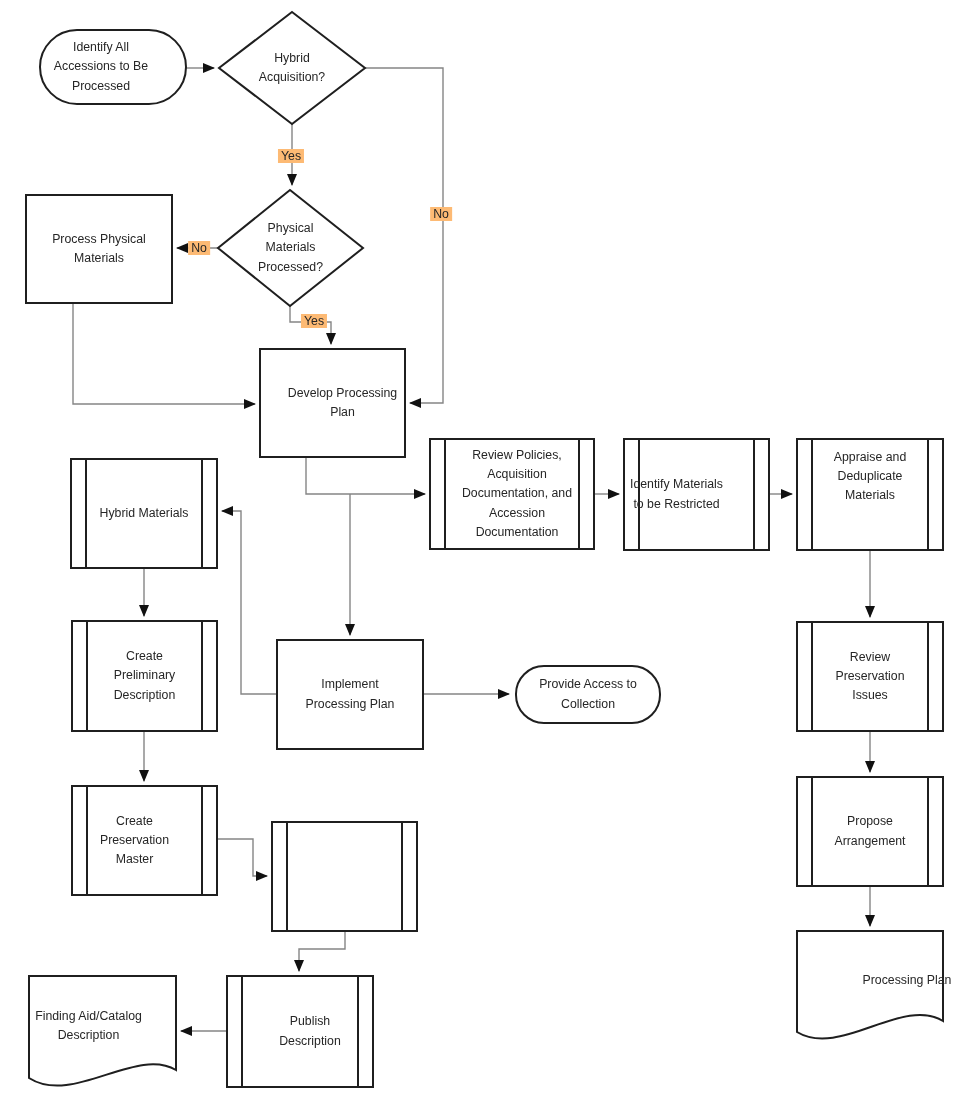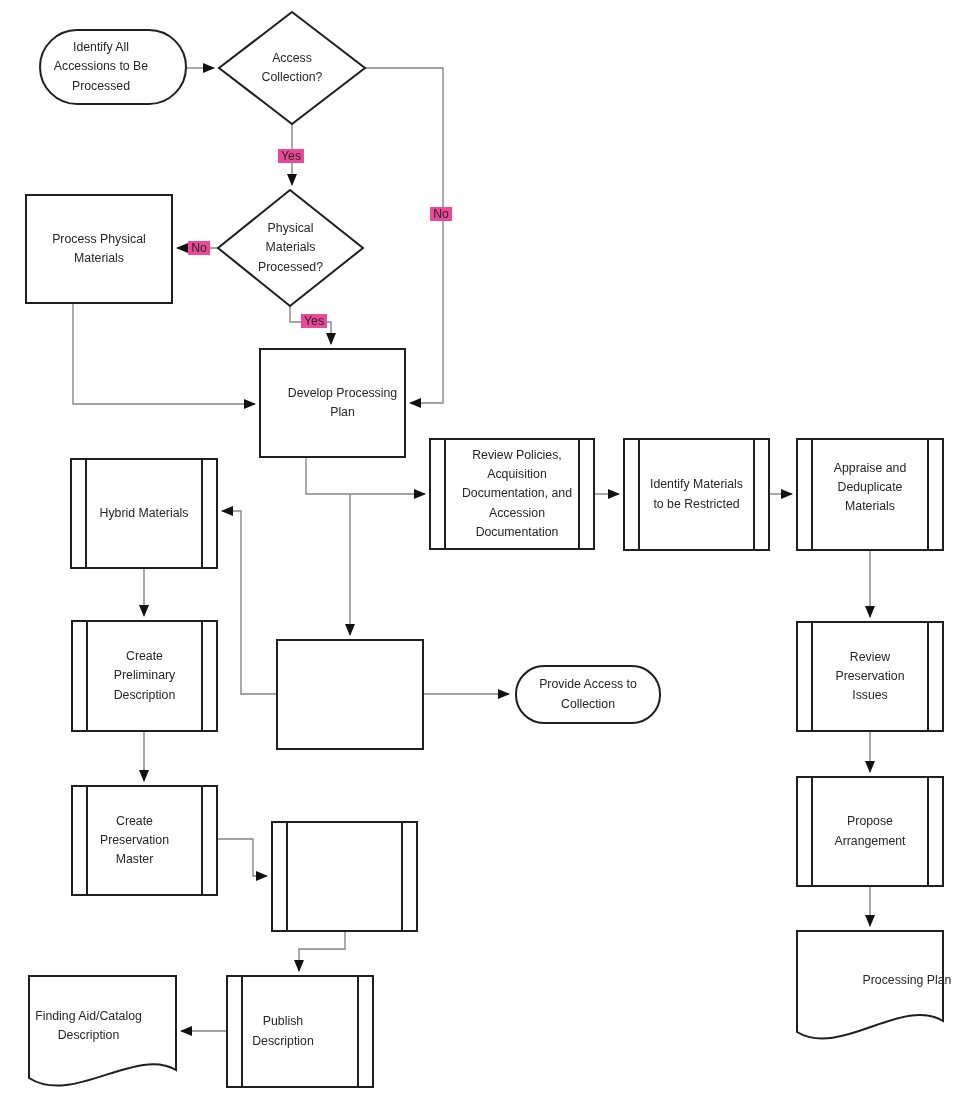--- a/index.html
+++ b/index.html
@@ -15,21 +15,21 @@
     position:absolute;
     display:flex;align-items:center;justify-content:center;
     text-align:center;
     font-size:12.3px;line-height:1.55;color:#262626;
     pointer-events:none;
   }
   .txt{display:inline-block;}
   .edge-label{
     position:absolute;
     transform:translate(-50%,-50%);
-    background:#ec4899;
+    background:#fdba74;
     padding:0 3px;
     font-size:12.3px;color:#262626;
     white-space:nowrap;
   }
   .edge{fill:none;stroke:#858585;stroke-width:1.4;}
   .shape{fill:#ffffff;stroke:#1f1f1f;stroke-width:2;}
   .inner{stroke:#1f1f1f;stroke-width:2;}
 </style>
 </head>
 <body>
@@ -115,62 +115,65 @@
     <line class="inner" x1="242" y1="976" x2="242" y2="1087"></line>
     <line class="inner" x1="358" y1="976" x2="358" y2="1087"></line>
 
     <path class="shape" d="M 29 976 H 176 V 1070 C 136 1046 73 1106 29 1078 Z"></path>
   </svg>
 
   <div class="node-label" style="left:28px;top:30px;width:146px;height:74px">
     <span class="txt" style="max-width:110px">Identify All Accessions to Be Processed</span>
   </div>
   <div class="node-label" style="left:219px;top:12px;width:146px;height:112px">
-    <span class="txt" style="max-width:80px">Access Collection?</span>
+    <span class="txt" style="max-width:80px">Hybrid Acquisition?</span>
   </div>
   <div class="node-label" style="left:26px;top:195px;width:146px;height:108px">
     <span class="txt" style="max-width:100px">Process Physical Materials</span>
   </div>
   <div class="node-label" style="left:218px;top:190px;width:145px;height:116px">
     <span class="txt" style="max-width:80px">Physical Materials Processed?</span>
   </div>
   <div class="node-label" style="left:260px;top:349px;width:165px;height:108px">
     <span class="txt" style="max-width:110px">Develop Processing Plan</span>
   </div>
   <div class="node-label" style="left:71px;top:459px;width:146px;height:109px">
     <span class="txt" style="max-width:90px">Hybrid Materials</span>
   </div>
   <div class="node-label" style="left:430px;top:439px;width:174px;height:110px">
     <span class="txt" style="max-width:124px">Review Policies, Acquisition Documentation, and Accession Documentation</span>
   </div>
-  <div class="node-label" style="left:624px;top:439px;width:145px;height:111px">
+  <div class="node-label" style="left:604px;top:439px;width:145px;height:111px">
     <span class="txt" style="max-width:95px">Identify Materials to be Restricted</span>
   </div>
-  <div class="node-label" style="left:797px;top:432px;width:146px;height:111px">
+  <div class="node-label" style="left:797px;top:421px;width:146px;height:111px">
     <span class="txt" style="max-width:95px">Appraise and Deduplicate Materials</span>
   </div>
   <div class="node-label" style="left:797px;top:622px;width:146px;height:109px">
     <span class="txt" style="max-width:95px">Review Preservation Issues</span>
   </div>
   <div class="node-label" style="left:797px;top:777px;width:146px;height:109px">
     <span class="txt" style="max-width:95px">Propose Arrangement</span>
   </div>
   <div class="node-label" style="left:834px;top:931px;width:146px;height:100px">
     <span class="txt" style="max-width:110px">Processing Plan</span>
   </div>
   <div class="node-label" style="left:72px;top:621px;width:145px;height:110px">
     <span class="txt" style="max-width:90px">Create Preliminary Description</span>
   </div>
+  <div class="node-label" style="left:277px;top:640px;width:146px;height:109px">
+    <span class="txt" style="max-width:95px">Implement Processing Plan</span>
+  </div>
   <div class="node-label" style="left:516px;top:666px;width:144px;height:57px">
     <span class="txt" style="max-width:110px">Provide Access to Collection</span>
   </div>
   <div class="node-label" style="left:72px;top:786px;width:125px;height:109px">
     <span class="txt" style="max-width:90px">Create Preservation Master</span>
   </div>
-  <div class="node-label" style="left:210px;top:976px;width:146px;height:111px">
+  <div class="node-label" style="left:237px;top:976px;width:146px;height:111px">
     <span class="txt" style="max-width:80px">Publish Description</span>
   </div>
   <div class="node-label" style="left:29px;top:976px;width:119px;height:100px">
     <span class="txt" style="max-width:130px">Finding Aid/Catalog Description</span>
   </div>
 
   <div class="edge-label" style="left:291px;top:156px">Yes</div>
   <div class="edge-label" style="left:441px;top:214px">No</div>
   <div class="edge-label" style="left:199px;top:248px">No</div>
   <div class="edge-label" style="left:314px;top:321px">Yes</div>

